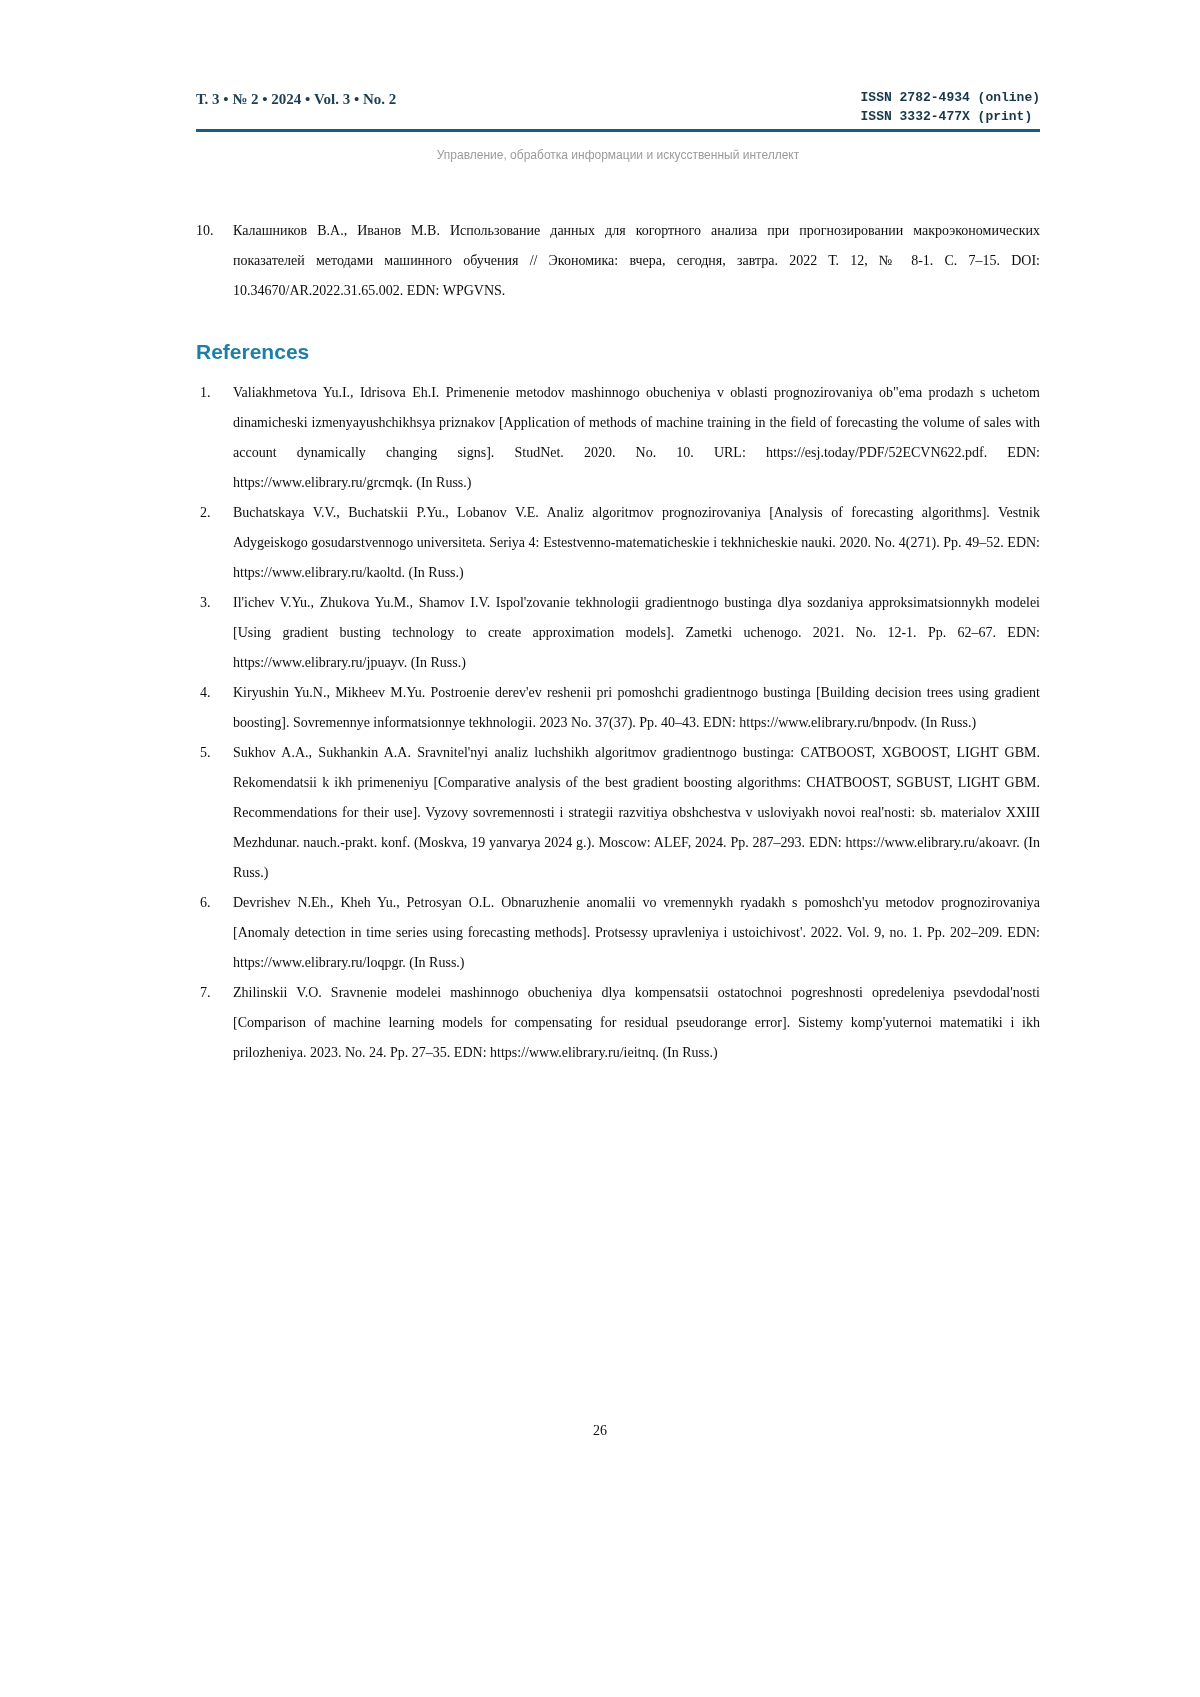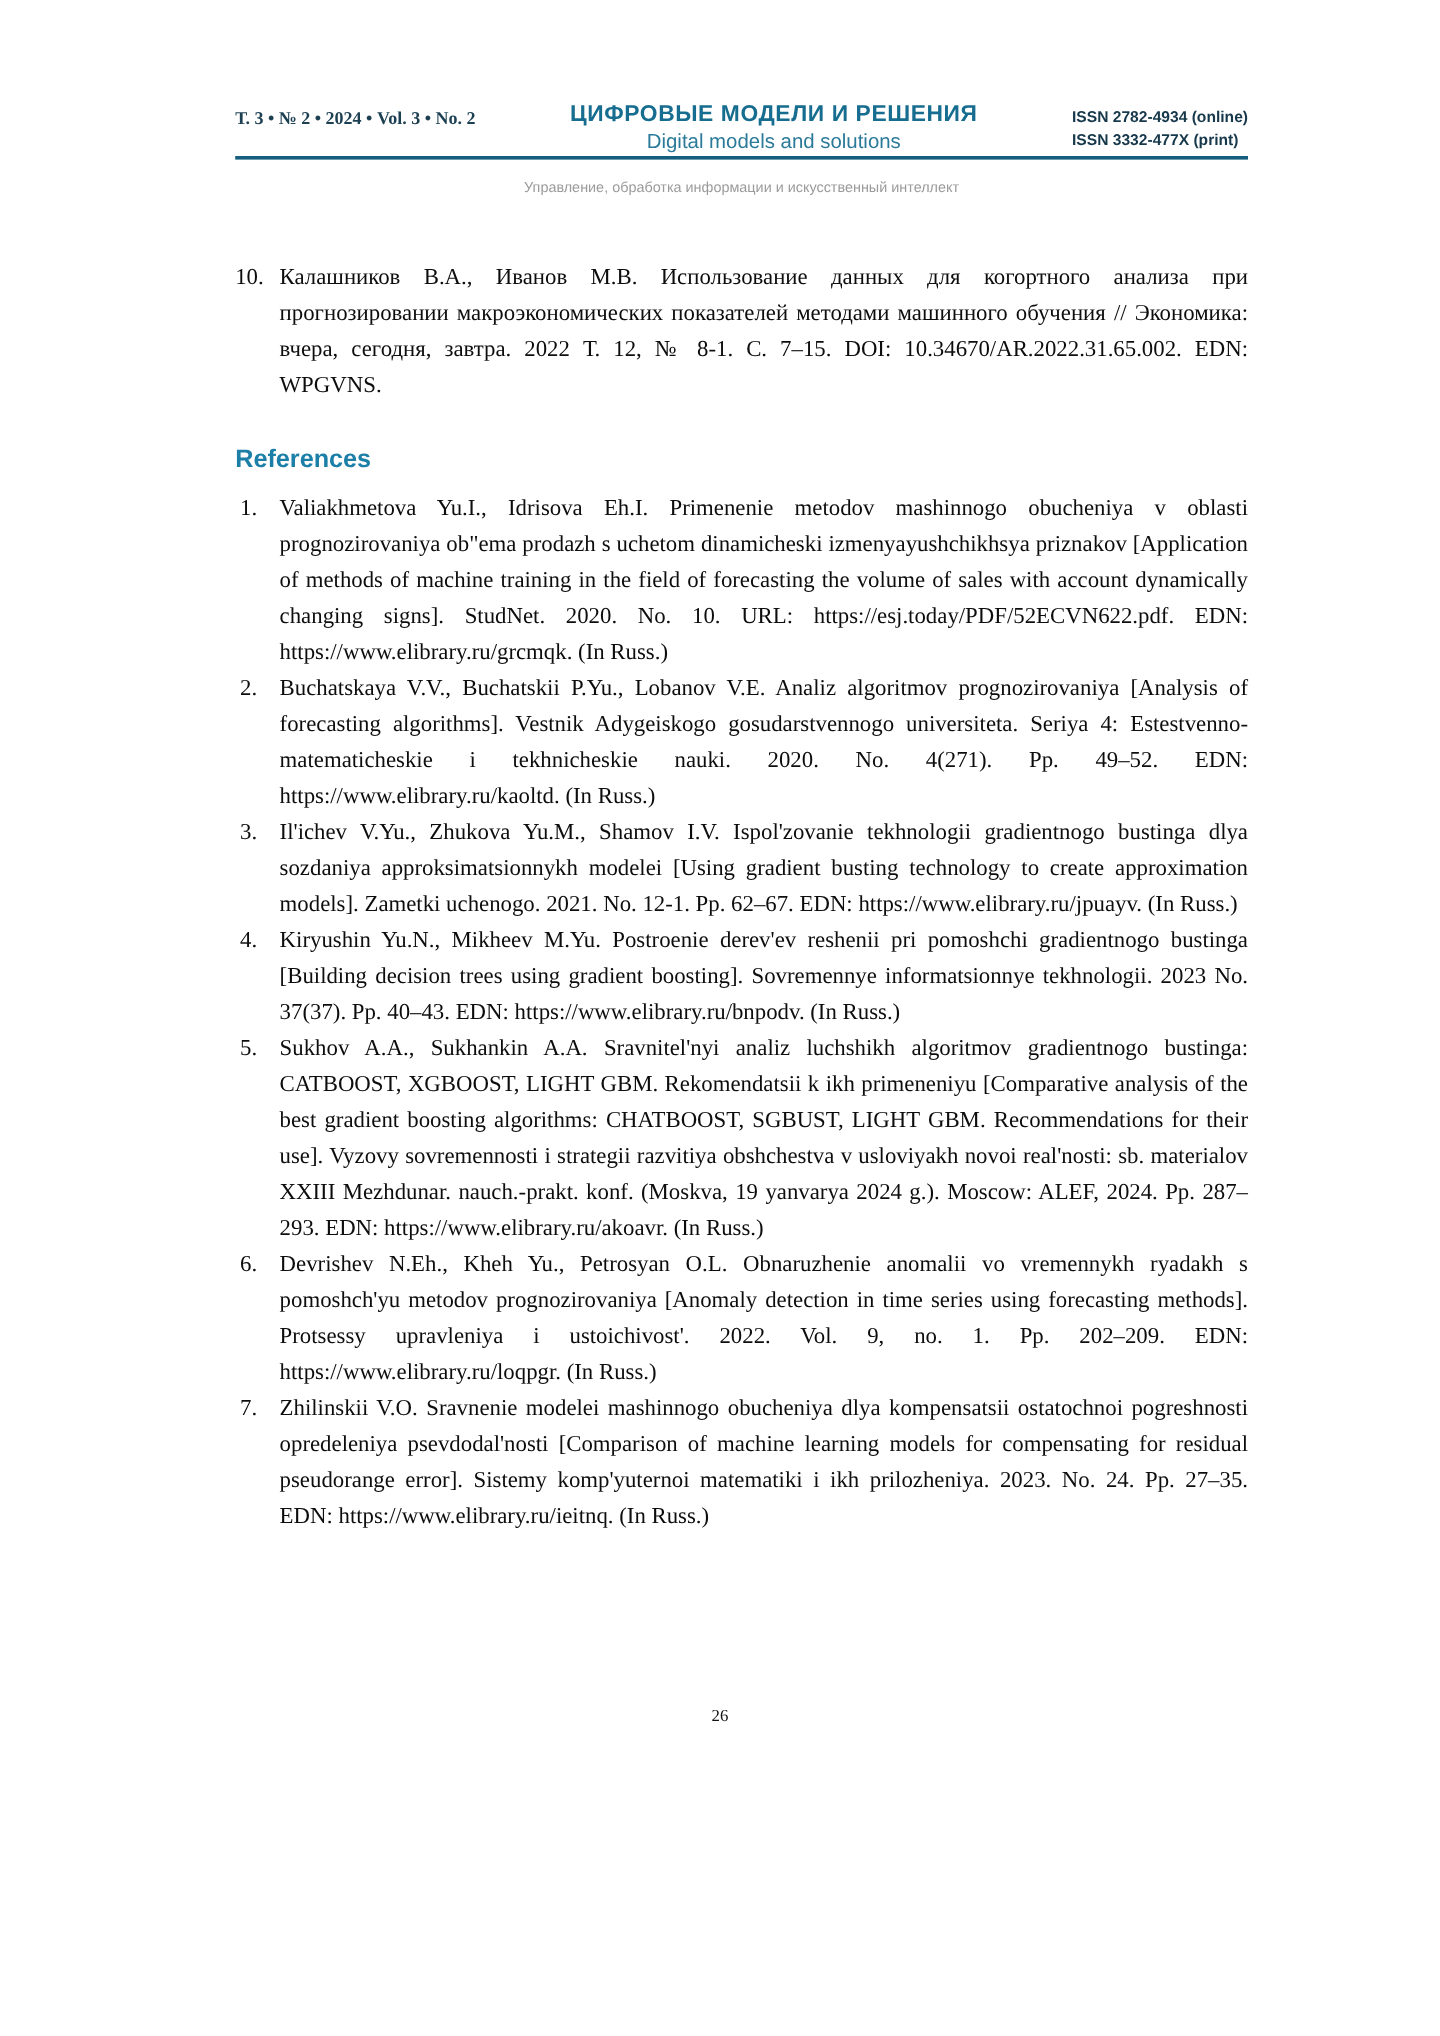--- a/index.html
+++ b/index.html
@@ -38,21 +38,21 @@
     letter-spacing: 0.5px;
     color: #176d8f;
   }
   .journal-title-en {
     font-family: "Liberation Sans", sans-serif;
     font-size: 17px;
     color: #2b7a99;
     margin-top: 1px;
   }
   .issn-block {
-    font-family: Liberation Sans, sans-serif;
+    font-family: Liberation Mono, monospace;
     font-weight: bold;
     font-size: 13px;
     color: #16384a;
     text-align: left;
     padding-top: 4px;
     line-height: 1.45;
     white-space: nowrap;
   }
   .header-rule {
     height: 3px;
@@ -70,21 +70,21 @@
     line-height: 1.5;
   }
 
   
   .body-content { margin-top: 52px; }
 
   .ref-item {
     position: relative;
     padding-left: 37px;
     text-align: justify;
-    font-size: 19px;
+    font-size: 14px;
     line-height: 30px;
     color: #0d0d0d;
   }
   .ref-num {
     position: absolute;
     left: 0;
     top: 0;
     width: 32px;
     text-align: left;
   }
@@ -110,24 +110,20 @@
     color: #111111;
   }
 </style>
 </head>
 <body>
 
 <div class="page">
 
   <div class="journal-header">
     <div class="issue-info">Т. 3 • № 2 • 2024 • Vol. 3 • No. 2</div>
-    <div class="journal-titles">
-      <div class="journal-title-ru">ЦИФРОВЫЕ МОДЕЛИ И РЕШЕНИЯ</div>
-      <div class="journal-title-en">Digital models and solutions</div>
-    </div>
     <div class="issn-block">
       <div>ISSN 2782-4934 (online)</div>
       <div>ISSN 3332-477X (print)</div>
     </div>
   </div>
 
   <div class="header-rule"></div>
 
   <div class="section-lines">
     <div>Управление, обработка информации и искусственный интеллект</div>

